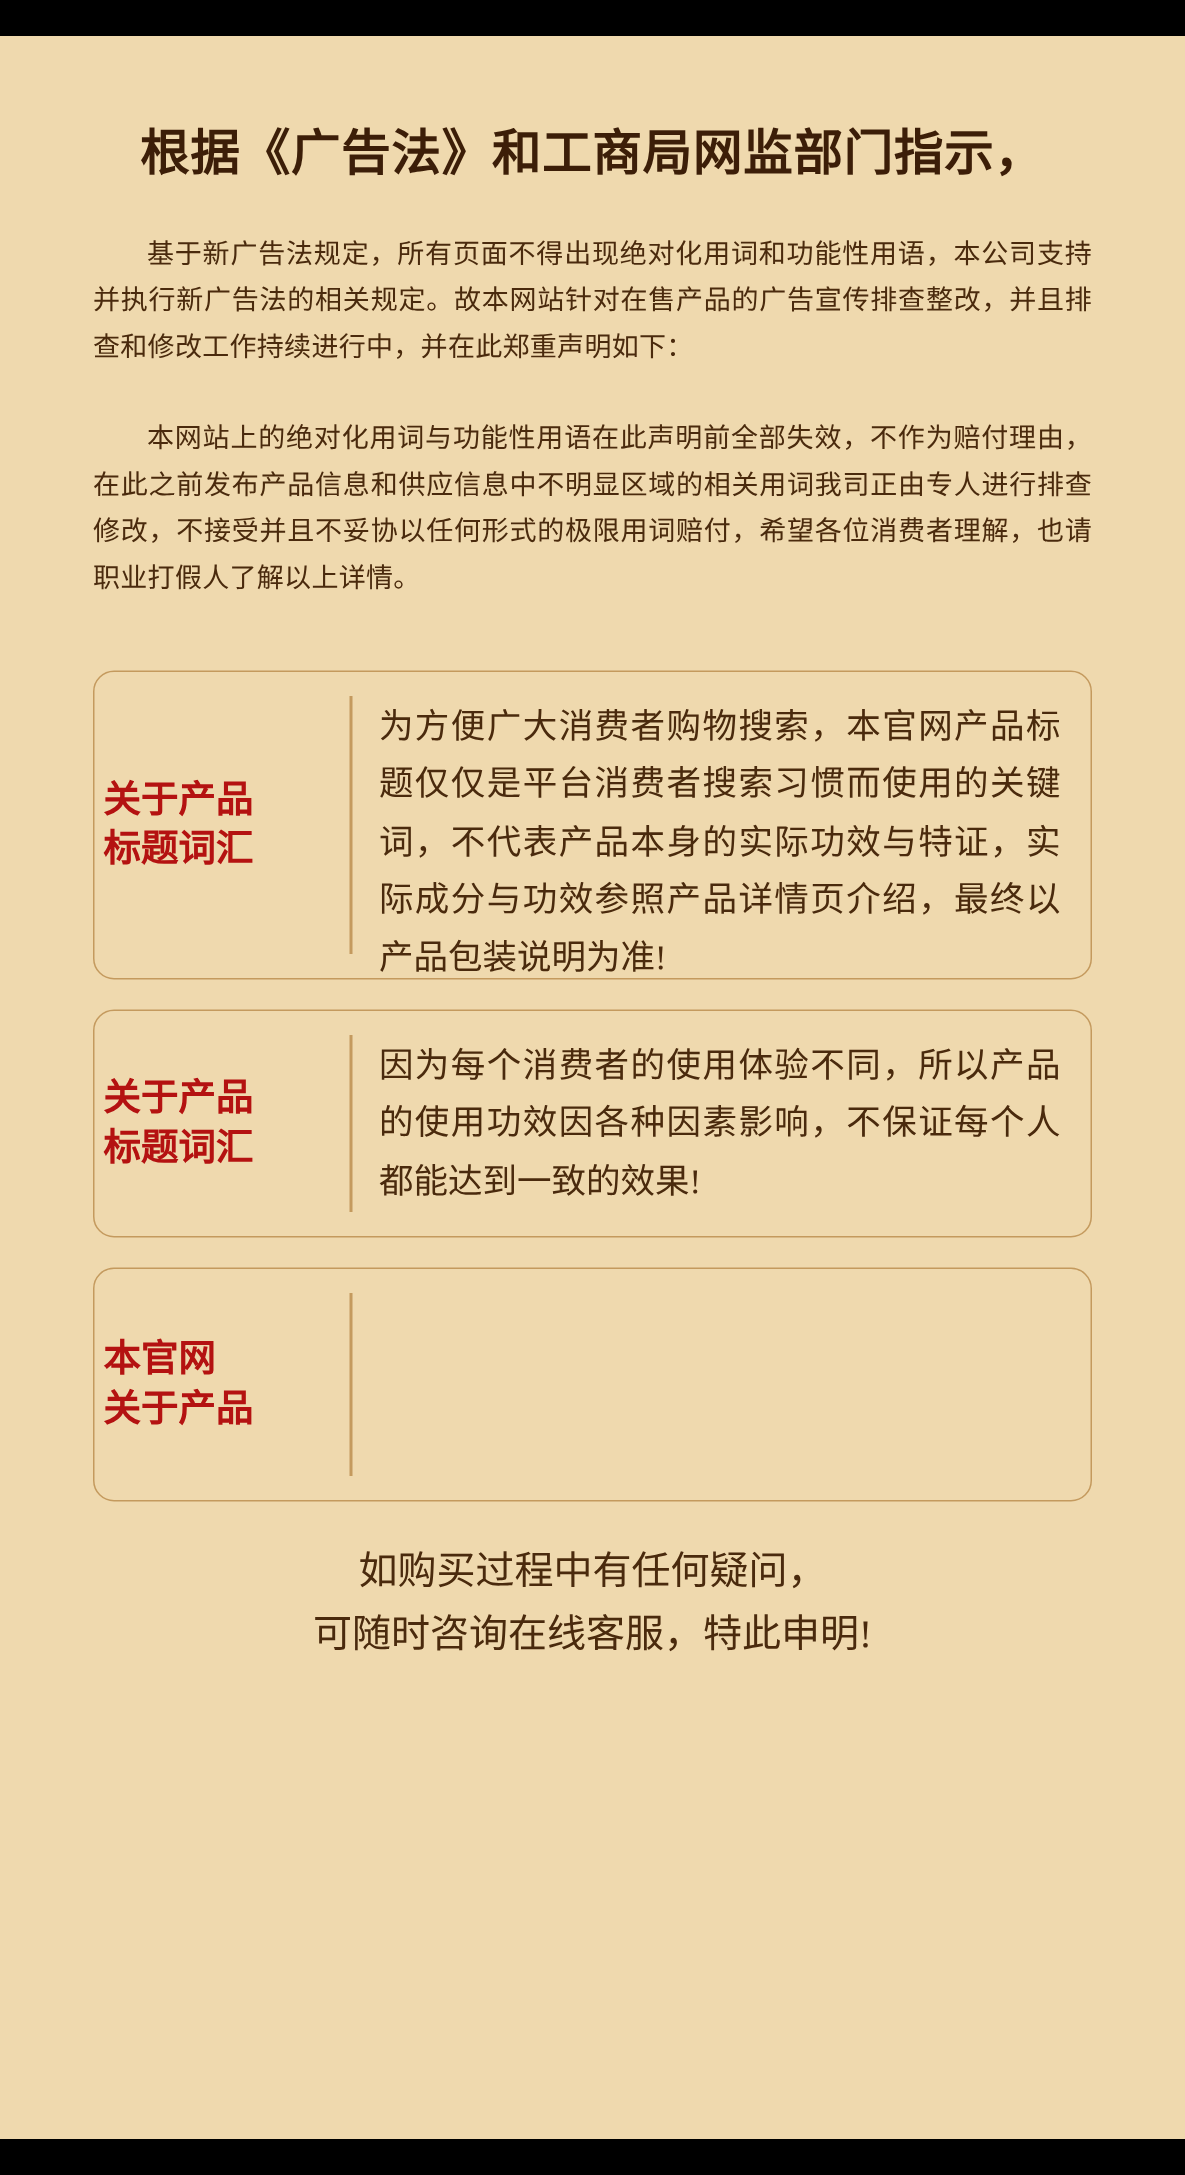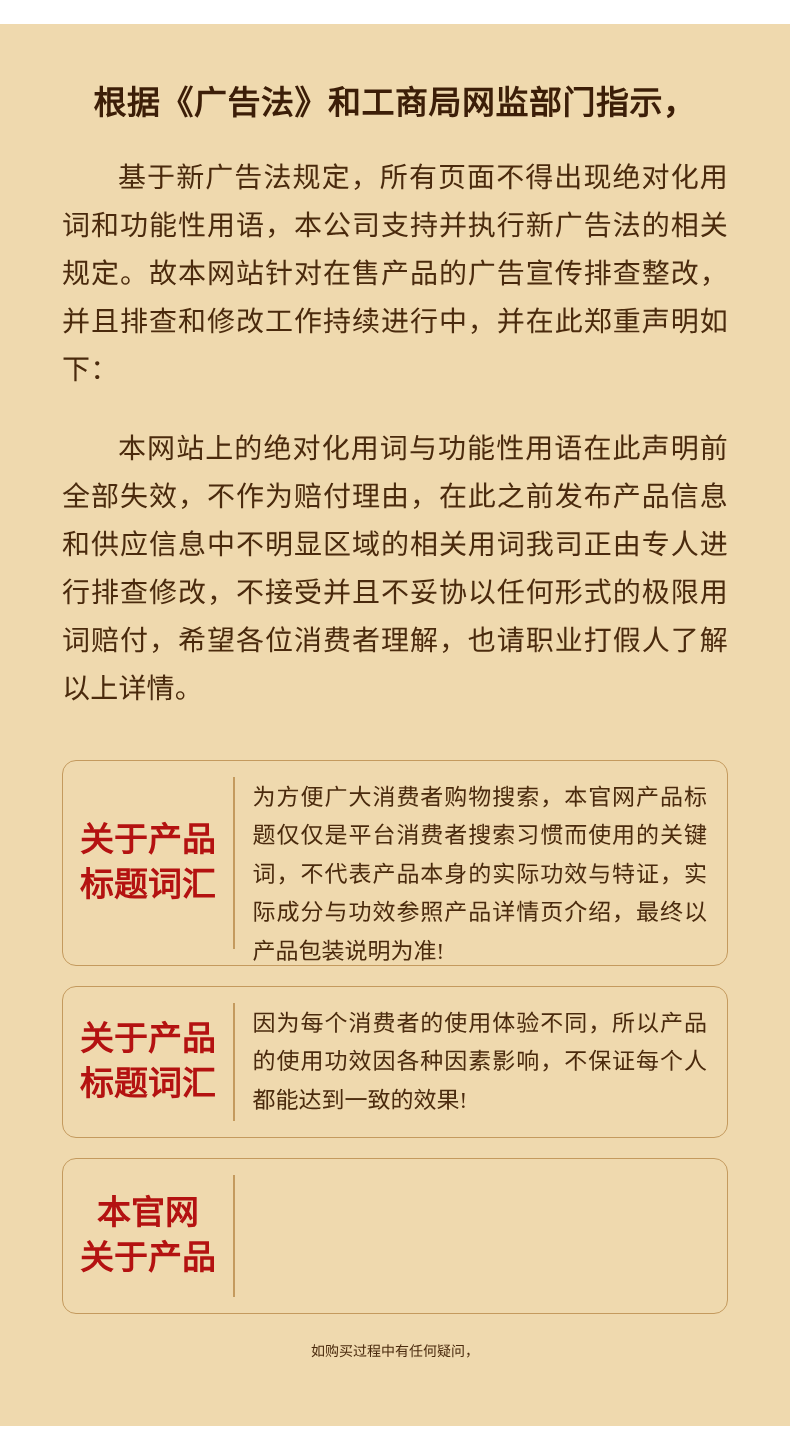--- a/index.html
+++ b/index.html
@@ -11,21 +11,21 @@
     height: 1450px;
     background: #b41211;
     font-family: "Liberation Serif", "DejaVu Serif", serif;
     overflow: hidden;
   }
   .page {
     position: relative;
     width: 790px;
     height: 1450px;
     box-sizing: border-box;
-    background: #ffffff;
+    background: #000000;
     padding: 8px 0 24px 0;
   }
   .panel {
     position: absolute;
     left: 0;
     top: 24px;
     width: 790px;
     height: 1402px;
     background: #efd9ae;
     box-sizing: border-box;
@@ -39,21 +39,21 @@
     font-size: 33px;
     line-height: 1.45;
     letter-spacing: 0.5px;
   }
   .heading .line1 { display: block; }
   .heading .line2 { display: block; }
 
   .para {
     margin-top: 26px;
     color: #4a2a0d;
-    font-size: 28px;
+    font-size: 18px;
     line-height: 1.72;
     text-align: justify;
     text-indent: 2em;
     letter-spacing: 0.2px;
   }
   .para.second {
     margin-top: 32px;
     font-family: Liberation Mono, monospace;
   }
 
@@ -67,25 +67,24 @@
     background: transparent;
     display: flex;
     align-items: stretch;
     margin-bottom: 20px;
     box-sizing: border-box;
   }
   .card-title {
     flex: 0 0 170px;
     display: flex;
     flex-direction: column;
-    align-items: center;
     justify-content: center;
     color: #b41211;
     font-weight: bold;
-    font-size: 34px;
+    font-size: 25px;
     line-height: 1.32;
     padding: 14px 6px;
     box-sizing: border-box;
   }
   .card-sep {
     width: 1.6px;
     background: #c49a5e;
     margin: 16px 0;
     flex: 0 0 auto;
   }
@@ -99,21 +98,21 @@
     box-sizing: border-box;
   }
   .card.c1 { height: 206px; }
   .card.c2 { height: 152px; }
   .card.c3 { height: 156px; font-family: Liberation Serif, serif; }
 
   .footer {
     margin-top: 26px;
     text-align: center;
     color: #4a2a0d;
-    font-size: 14px;
+    font-size: 26px;
     line-height: 1.65;
   }
   .footer span { display: block; }
 </style>
 </head>
 <body>
 
 <div class="page">
   <div class="panel">
 
@@ -149,16 +148,17 @@
           <span>本官网</span>
           <span>关于产品</span>
         </div>
         <div class="card-sep"></div>
       </div>
 
     </div>
 
     <div class="footer">
       <span>如购买过程中有任何疑问，</span>
+      <span>可随时咨询在线客服，特此申明!</span>
     </div>
 
   </div>
 </div>
 
 </body></html>

